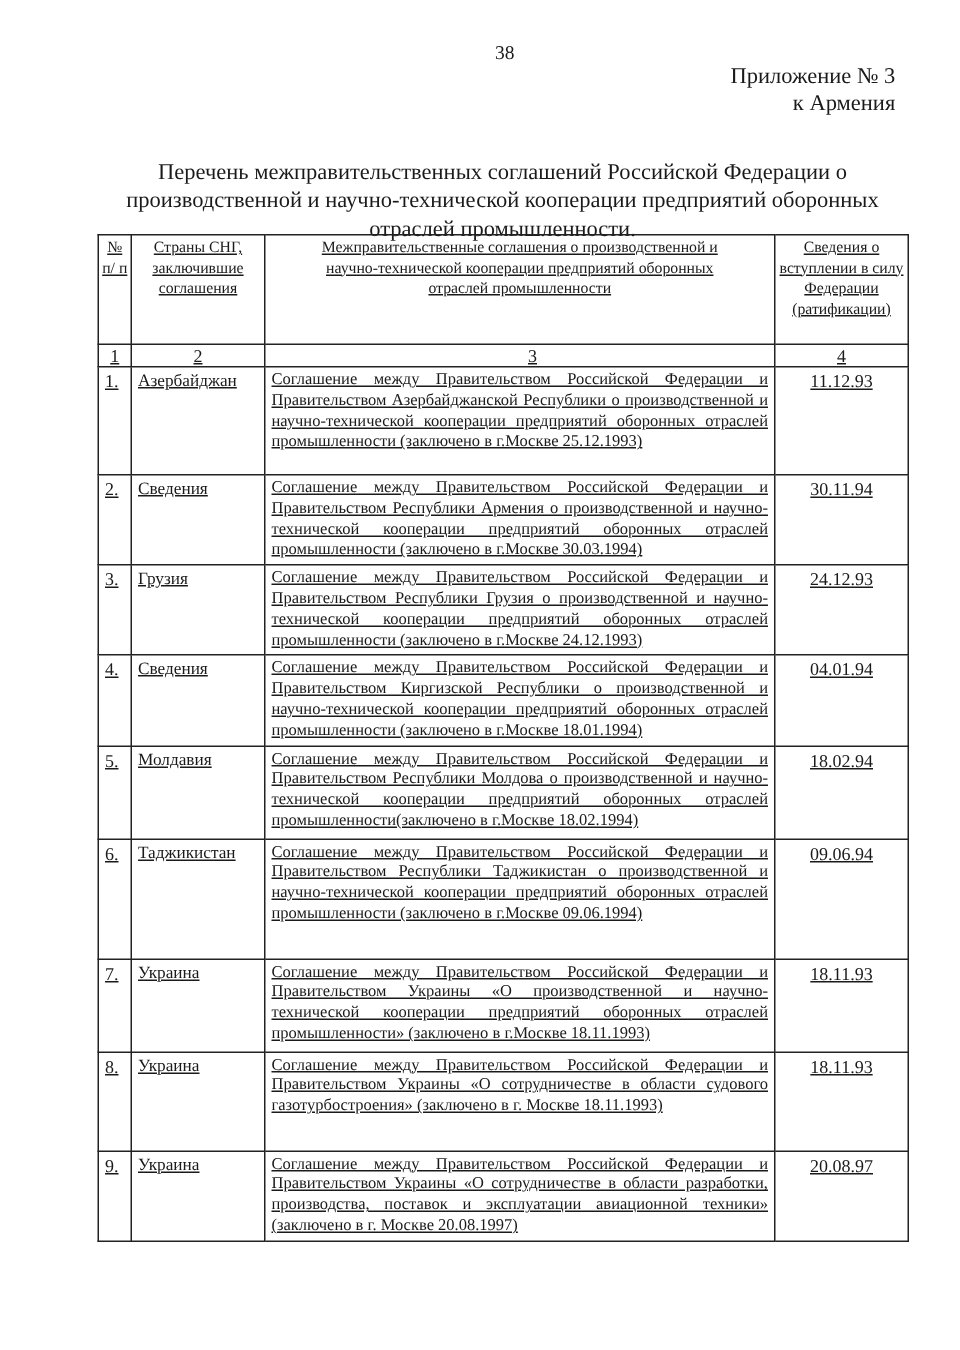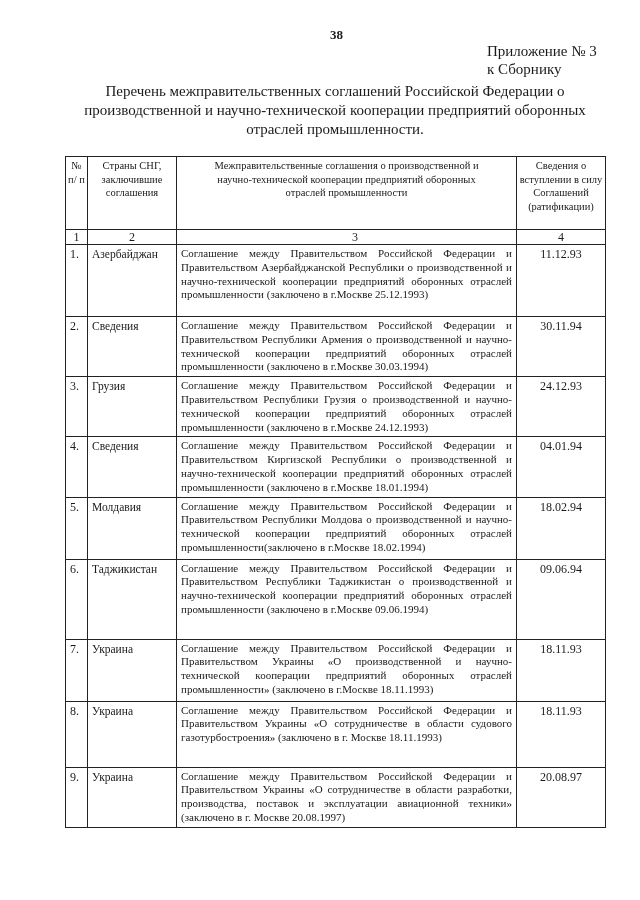--- a/index.html
+++ b/index.html
@@ -1,58 +1,58 @@
 <!DOCTYPE html>
 <html><head>
 <meta charset="utf-8">
 <style>
   html, body { margin:0; padding:0; background:#ffffff; }
   body { width:640px; height:900px; position:relative; overflow:hidden;
          font-family:"Liberation Serif", "DejaVu Serif", serif; color:#1a1a1a; }
-  .page-num { position:absolute; top:27px; left:330px; font-size:13px;font-weight:bold; }
-  .appendix { position:absolute; top:42px; left:487px; font-size:15px; line-height:18px; }
-  .title { position:absolute; top:82px; left:60px; width:550px; text-align:center;
+  .page-num { position:absolute; top:27px; left:330px; font-size:13px; }
+  .appendix { position:absolute; top:42px; left:487px; font-size:15px; line-height:18px;text-align:right; }
+  .title { position:absolute; top:106px; left:60px; width:550px; text-align:center;
            font-size:15px; line-height:19px; }
   table.agreements { position:absolute; top:156px; left:65px; border-collapse:collapse;
            width:540px; table-layout:fixed; }
   table.agreements td, table.agreements th { border:1.5px solid #222; vertical-align:top;
-           font-weight:normal; padding:2px 4px; }
+           font-weight:normal; padding:2px 4px;text-decoration:underline; }
   th { font-size:10.5px; line-height:13.5px; text-align:center; }
   col.c1 { width:22px; } col.c2 { width:89px; } col.c3 { width:340px; } col.c4 { width:89px; }
   tr.hdr th { height:68px; }
   tr.nums td { font-size:12px; line-height:12px; text-align:center; padding:1px 2px; }
   tr.nums td.num3 { text-align:right; padding-right:158px; }
   td.n { font-size:12px; font-weight:bold; text-align:left; padding:2px 2px 2px 3px; }
   td.country { font-size:11.5px; line-height:14px; }
   td.text { font-size:11px; line-height:13.8px; text-align:justify; padding:2px 4px 2px 6px;margin-top:16px; }
   td.date { font-size:12px; text-align:center; }
 </style>
 </head>
 <body>
 
 <div class="page-num">38</div>
 <div class="appendix">
   <div>Приложение № 3</div>
-  <div>к Сборнику</div>
+  <div>к Армения</div>
 </div>
 <div class="title">Перечень межправительственных соглашений Российской Федерации о производственной и научно-технической кооперации предприятий оборонных отраслей промышленности.</div>
 
 <table class="agreements">
   <colgroup>
       <col class="c1">
       <col class="c2">
       <col class="c3">
       <col class="c4">
     </colgroup>
   <tbody>
       <tr class="hdr">
     <th style="padding:2px 1px;">№ п/ п</th>
     <th>Страны СНГ, заключившие соглашения</th>
     <th style="padding:2px 36px;">Межправительственные соглашения о производственной и научно-технической кооперации предприятий оборонных отраслей промышленности</th>
-    <th style="padding:2px 2px;">Сведения о вступлении в силу Соглашений (ратификации)</th>
+    <th style="padding:2px 2px;">Сведения о вступлении в силу Федерации (ратификации)</th>
   </tr>
   <tr class="nums">
     <td>1</td>
     <td>2</td>
     <td class="num3">3</td>
     <td>4</td>
   </tr>
   <tr style="height:72px;">
     <td class="n">1.</td>
     <td class="country">Азербайджан</td>

